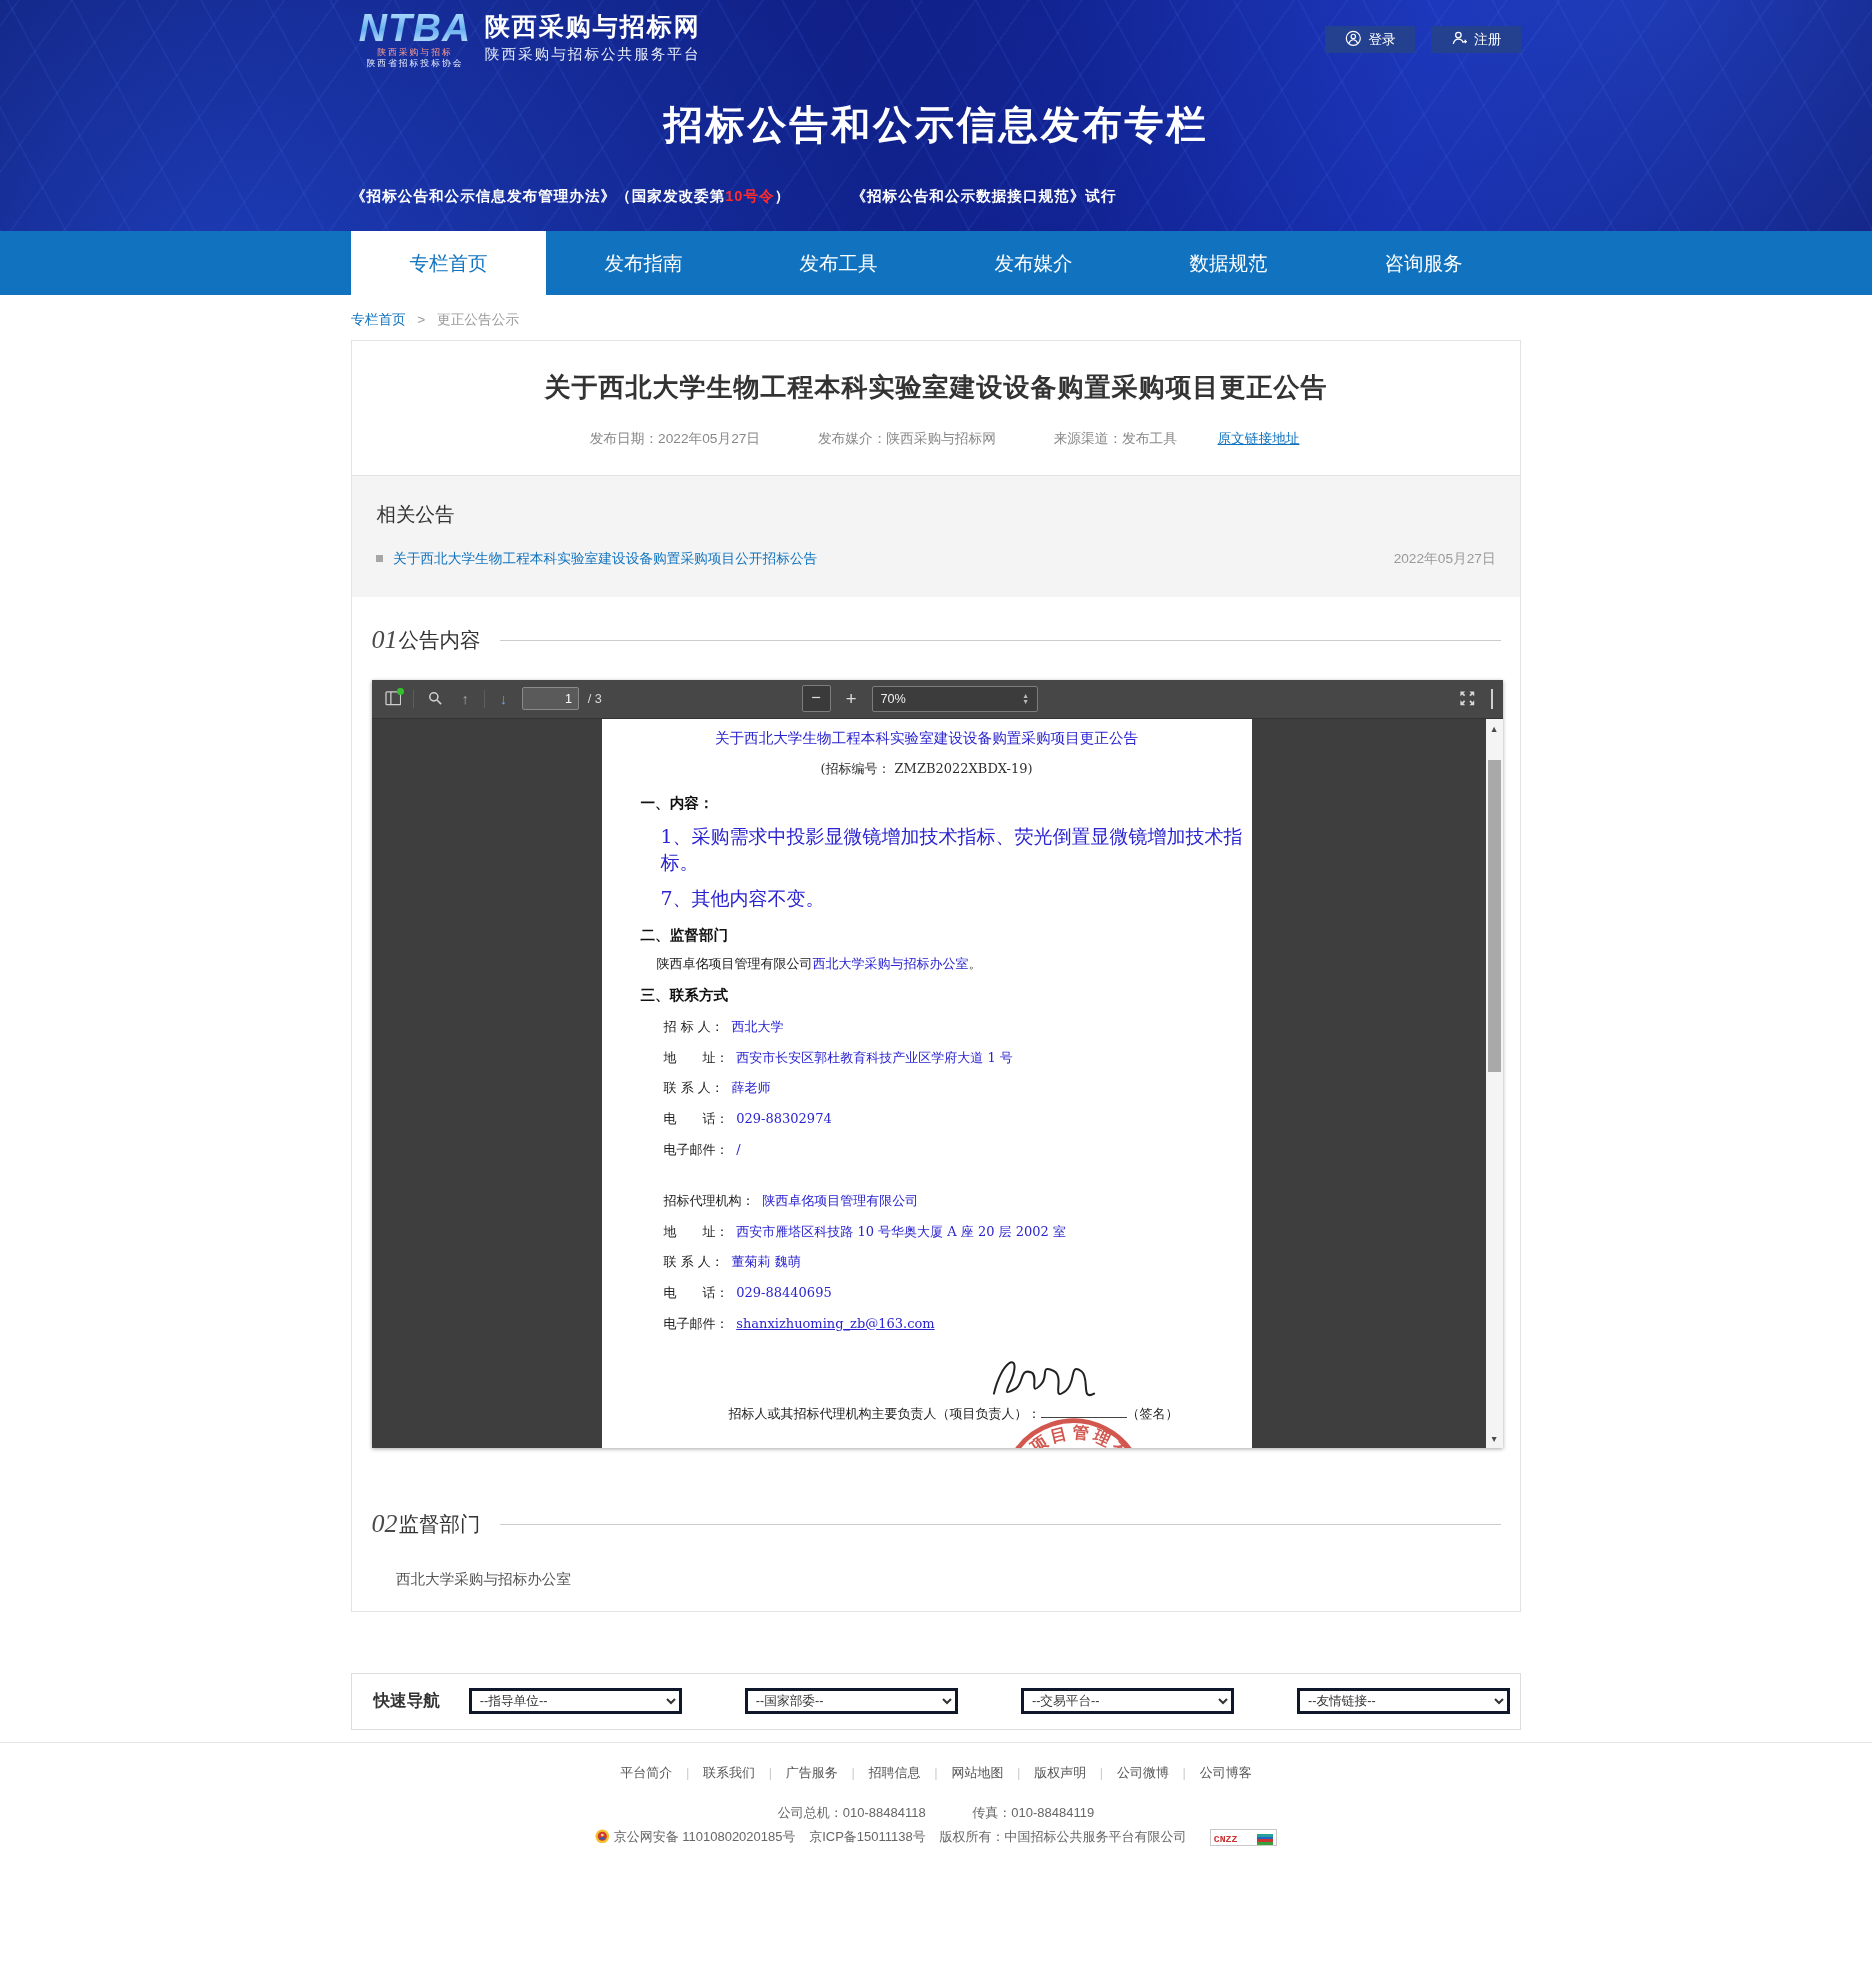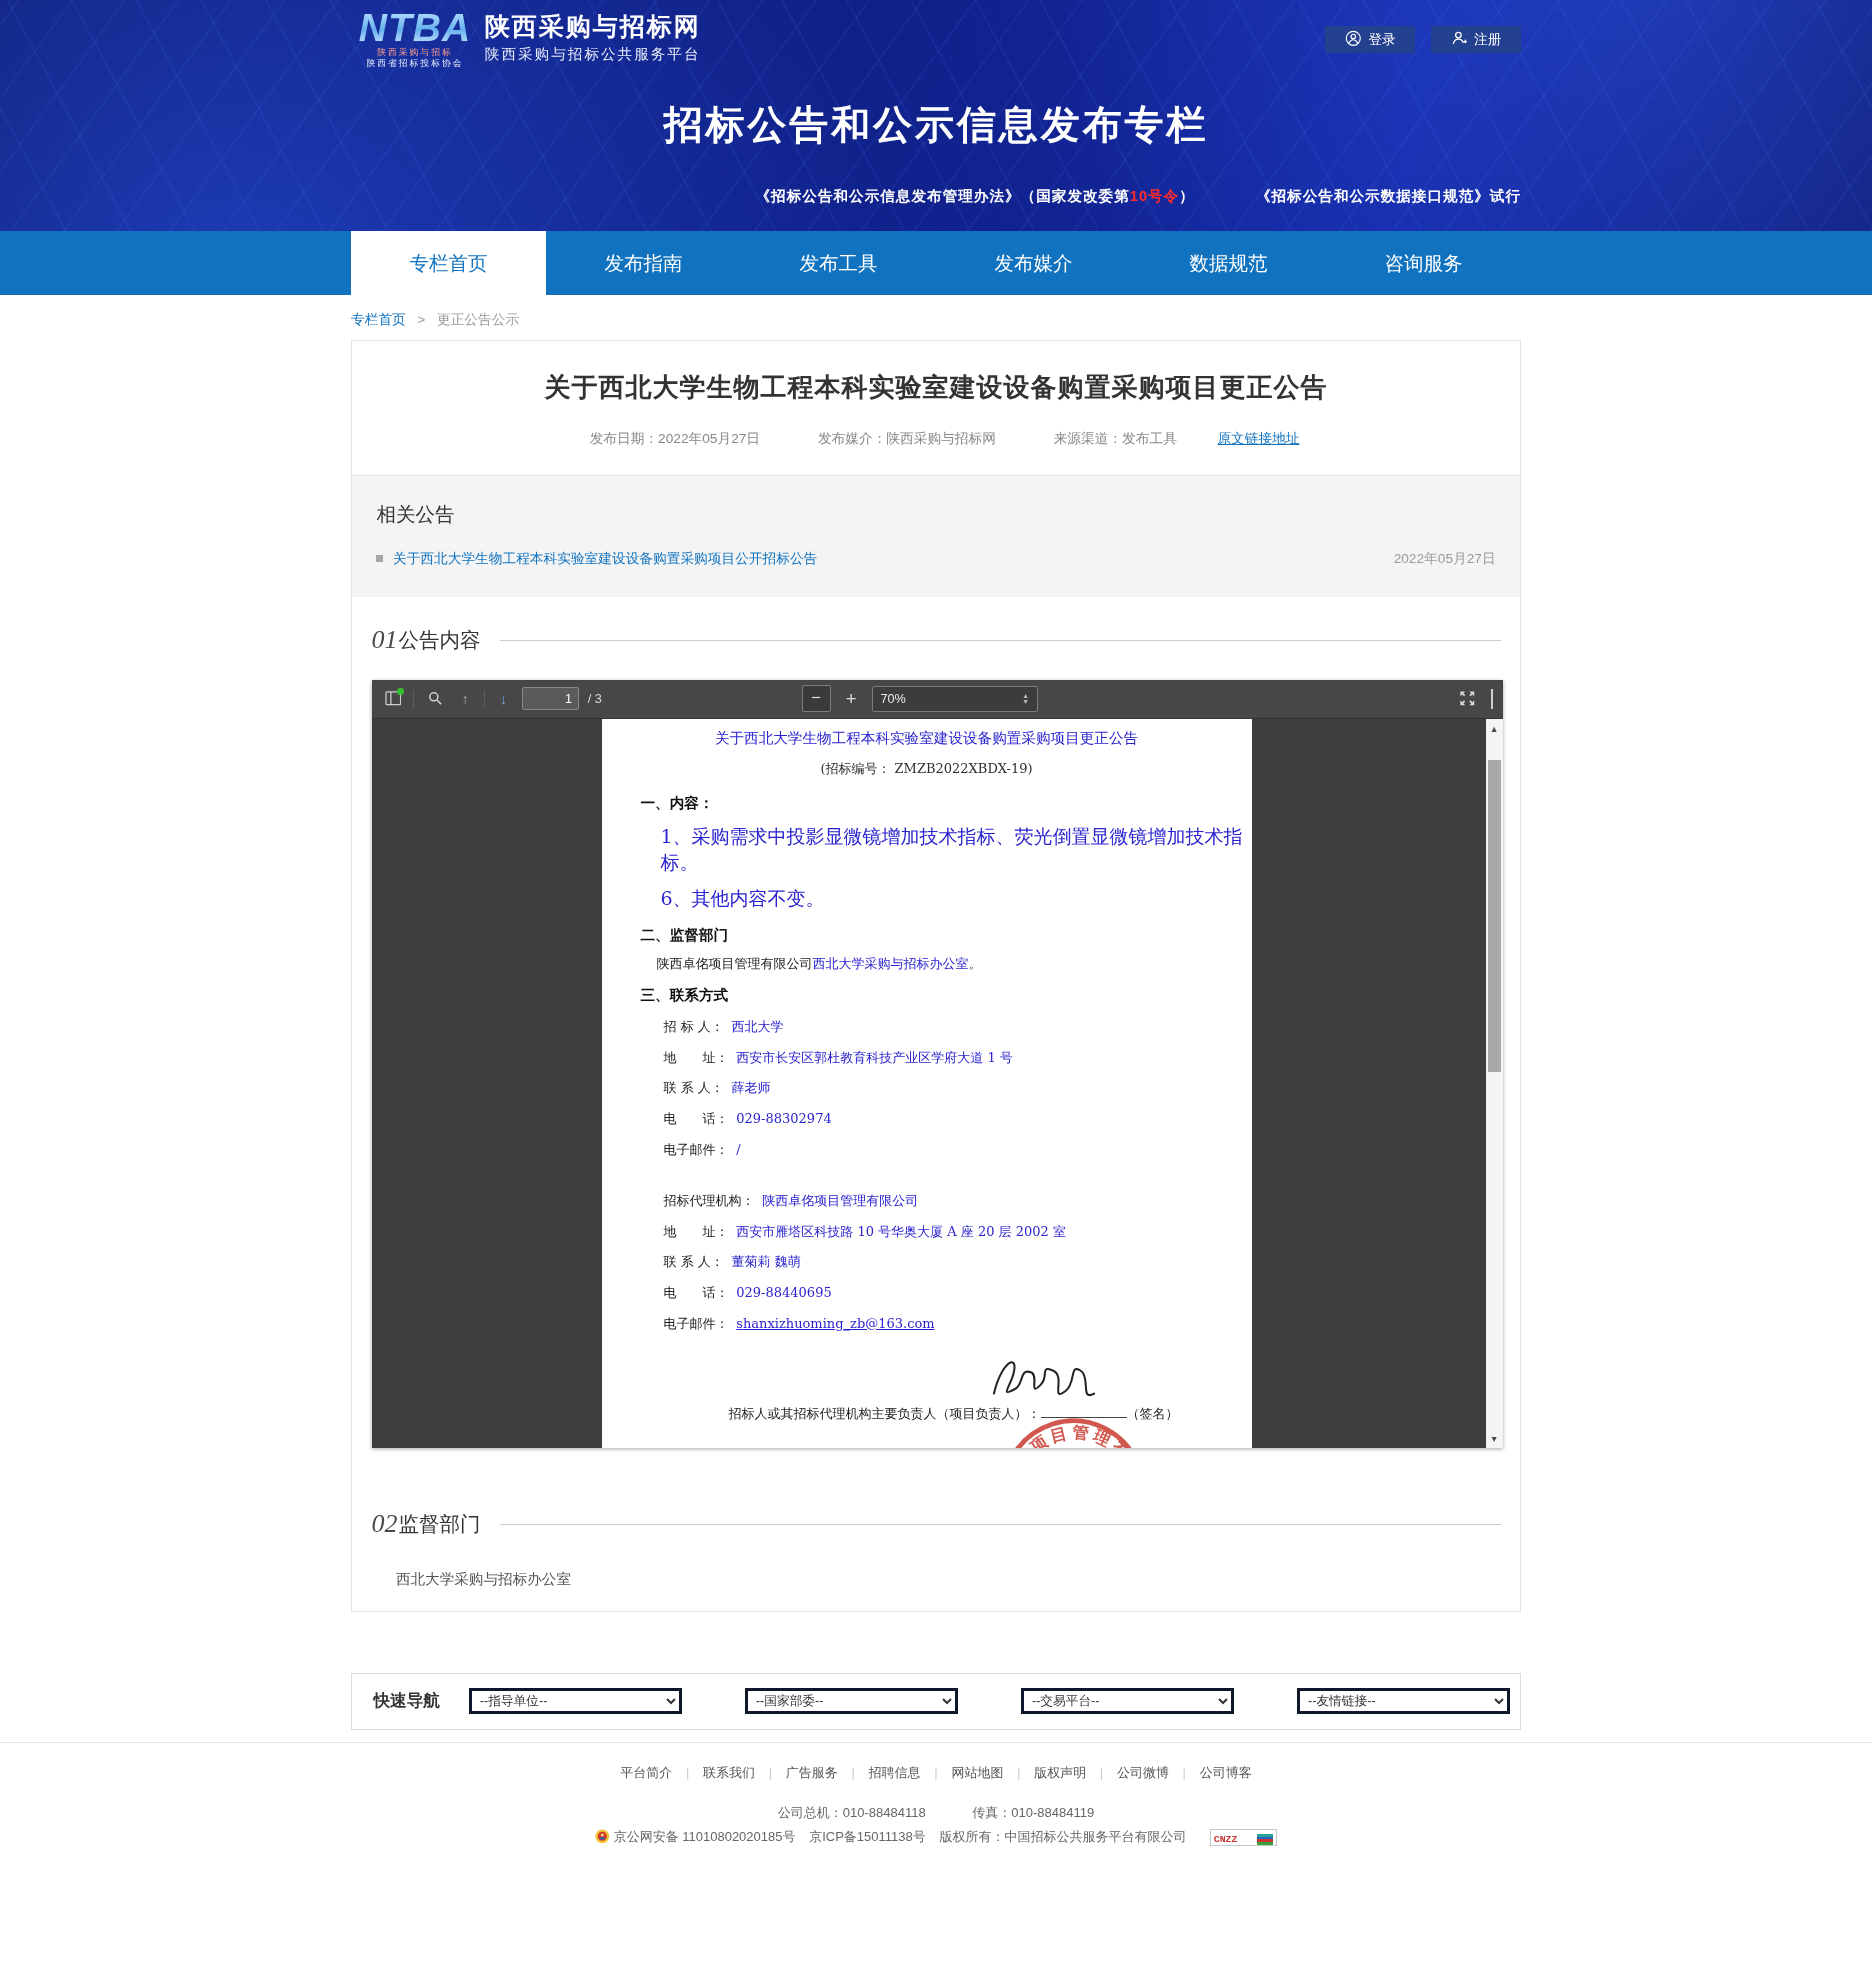--- a/index.html
+++ b/index.html
@@ -39,21 +39,21 @@
   .auth-btn {
     min-width: 90px; height: 27px; background: #24418f; border: 0; color: #fff;
     font-size: 13.7px; display: flex; align-items: center; justify-content: center; gap: 6.8px;
     cursor: pointer; padding: 0 13.7px; font-family: inherit;
   }
   .banner-title {
     position: absolute; top: 98px; width: 100%; text-align: center;
     color: #fff; font-size: 39px; font-weight: bold; letter-spacing: 2.9px;
   }
   .banner-note {
-    position: absolute; top: 187px; width: 100%; text-align: right;
+    position: absolute; top: 187px; width: 100%; text-align: left;
     color: #fff; font-size: 14.6px; font-weight: bold; letter-spacing: 1px;
   }
   .banner-note .red { color: #ff2b2b; }
   .banner-note .gap { display: inline-block; width: 51px; }
 
   
   .nav { background: #1173bf; height: 64px; }
   .nav-inner { width: 1170px; margin: 0 auto; display: flex; }
   .nav-tab {
     width: 195px; line-height: 64px; text-align: center; color: #fff;
@@ -314,21 +314,21 @@
             <span class="vt-handle"></span>
           </div>
         </div>
 
         <div class="vcontent">
           <div class="pdf-page">
             <div class="pdf-title">关于西北大学生物工程本科实验室建设设备购置采购项目更正公告</div>
             <div class="pdf-ref">(招标编号： ZMZB2022XBDX-19)</div>
             <div class="pdf-h">一、内容：</div>
             <div class="pdf-item">1、采购需求中投影显微镜增加技术指标、荧光倒置显微镜增加技术指标。</div>
-            <div class="pdf-item">6、其他内容不变。</div>
+            <div class="pdf-item">7、其他内容不变。</div>
             <div class="pdf-h">二、监督部门</div>
             <div class="pdf-p"><span>陕西卓佲项目管理有限公司</span><span class="blue">西北大学采购与招标办公室</span><span>。</span></div>
             <div class="pdf-h">三、联系方式</div>
 
             <div class="pdf-row"><span class="lab">招 标 人：</span><span class="val">西北大学</span></div>
             <div class="pdf-row"><span class="lab">地　　址：</span><span class="val">西安市长安区郭杜教育科技产业区学府大道 1 号</span></div>
             <div class="pdf-row"><span class="lab">联 系 人：</span><span class="val">薛老师</span></div>
             <div class="pdf-row"><span class="lab">电　　话：</span><span class="val">029-88302974</span></div>
             <div class="pdf-row"><span class="lab">电子邮件：</span><span class="val">/</span></div>
 

